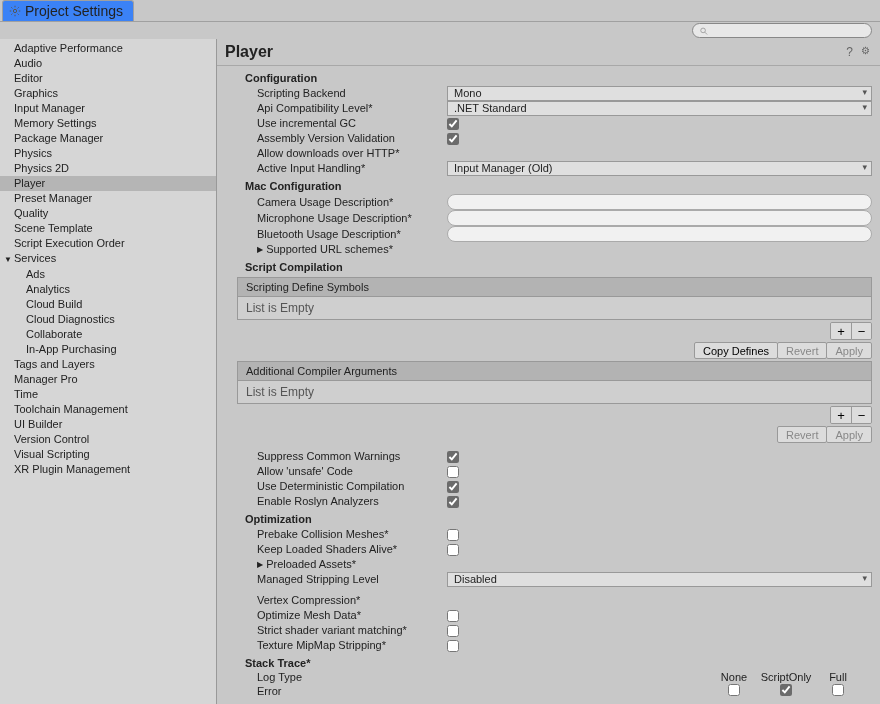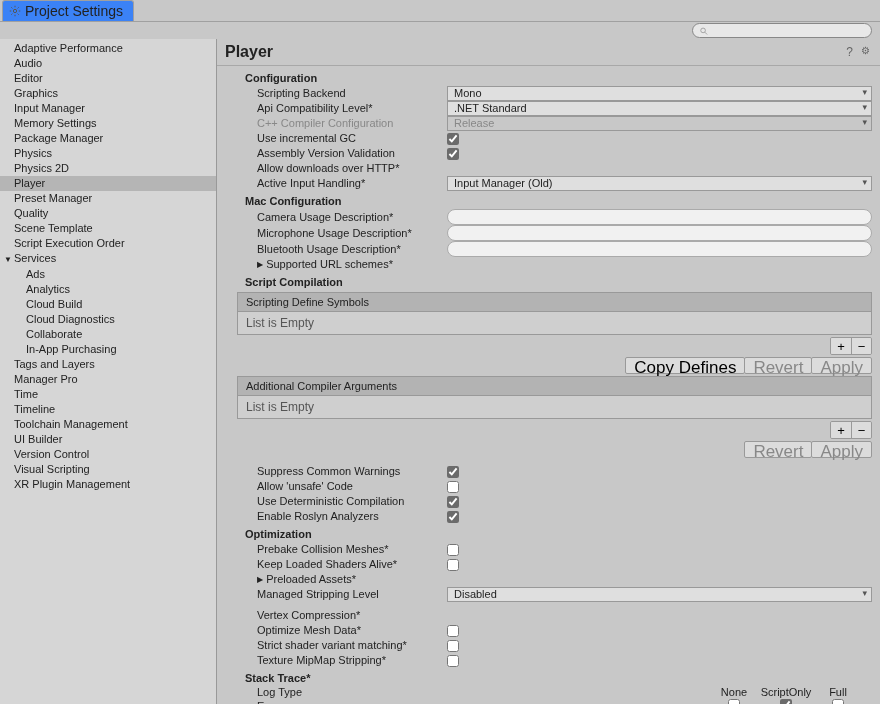--- a/index.html
+++ b/index.html
@@ -215,21 +215,21 @@
 .btn-row {
   display: flex;
   justify-content: flex-end;
   gap: 0;
   margin-top: 2px;
 }
 .small-btn {
   height: 17px;
   background: #dcdcdc;
   border: 1px solid #999;
-  font-size: 17px;
+  font-size: 11px;
   padding: 0 8px;
   cursor: pointer;
   border-radius: 2px;
   margin-left: -1px;
 }
 .small-btn.disabled {
   color: #888;
   cursor: default;
 }
 .stack-trace-header {
@@ -302,21 +302,20 @@
       <div class="sidebar-item expandable"><span class="arrow">▼</span><span>Services</span></div>
       <div class="sidebar-item child"><span>Ads</span></div>
       <div class="sidebar-item child"><span>Analytics</span></div>
       <div class="sidebar-item child"><span>Cloud Build</span></div>
       <div class="sidebar-item child"><span>Cloud Diagnostics</span></div>
       <div class="sidebar-item child"><span>Collaborate</span></div>
       <div class="sidebar-item child"><span>In-App Purchasing</span></div>
       <div class="sidebar-item"><span>Tags and Layers</span></div>
       <div class="sidebar-item"><span>Manager Pro</span></div>
       <div class="sidebar-item"><span>Time</span></div>
-      <div class="sidebar-item"><span>Timeline</span></div>
       <div class="sidebar-item"><span>Toolchain Management</span></div>
       <div class="sidebar-item"><span>UI Builder</span></div>
       <div class="sidebar-item"><span>Version Control</span></div>
       <div class="sidebar-item"><span>Visual Scripting</span></div>
       <div class="sidebar-item"><span>XR Plugin Management</span></div>
     </div>
 
   <div class="content">
     <div class="content-header">
       <div class="content-title">Player</div>
@@ -335,28 +334,20 @@
             <div class="dropdown">
               <span>Mono</span>
             </div>
           </div>
       </div>
       <div class="row">
         <div class="row-label">Api Compatibility Level*</div>
         <div class="row-control">
             <div class="dropdown">
               <span>.NET Standard</span>
-            </div>
-          </div>
-      </div>
-      <div class="row">
-        <div class="row-label disabled">C++ Compiler Configuration</div>
-        <div class="row-control">
-            <div class="dropdown disabled">
-              <span>Release</span>
             </div>
           </div>
       </div>
       <div class="row">
         <div class="row-label">Use incremental GC</div>
         <div class="row-control">
             <input type="checkbox" checked="" style="">
           </div>
       </div>
       <div class="row">

